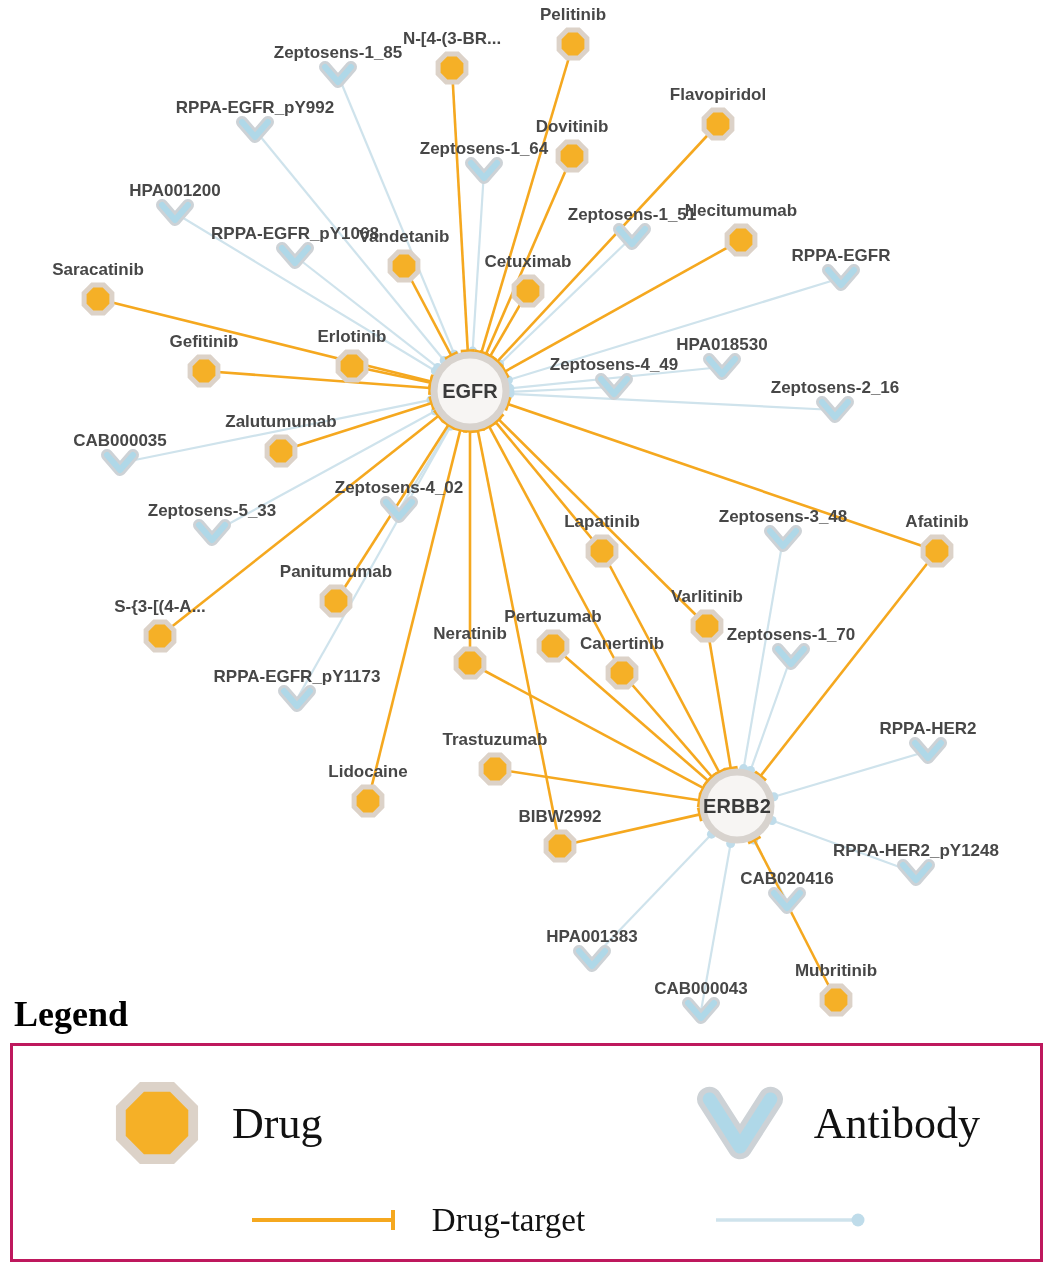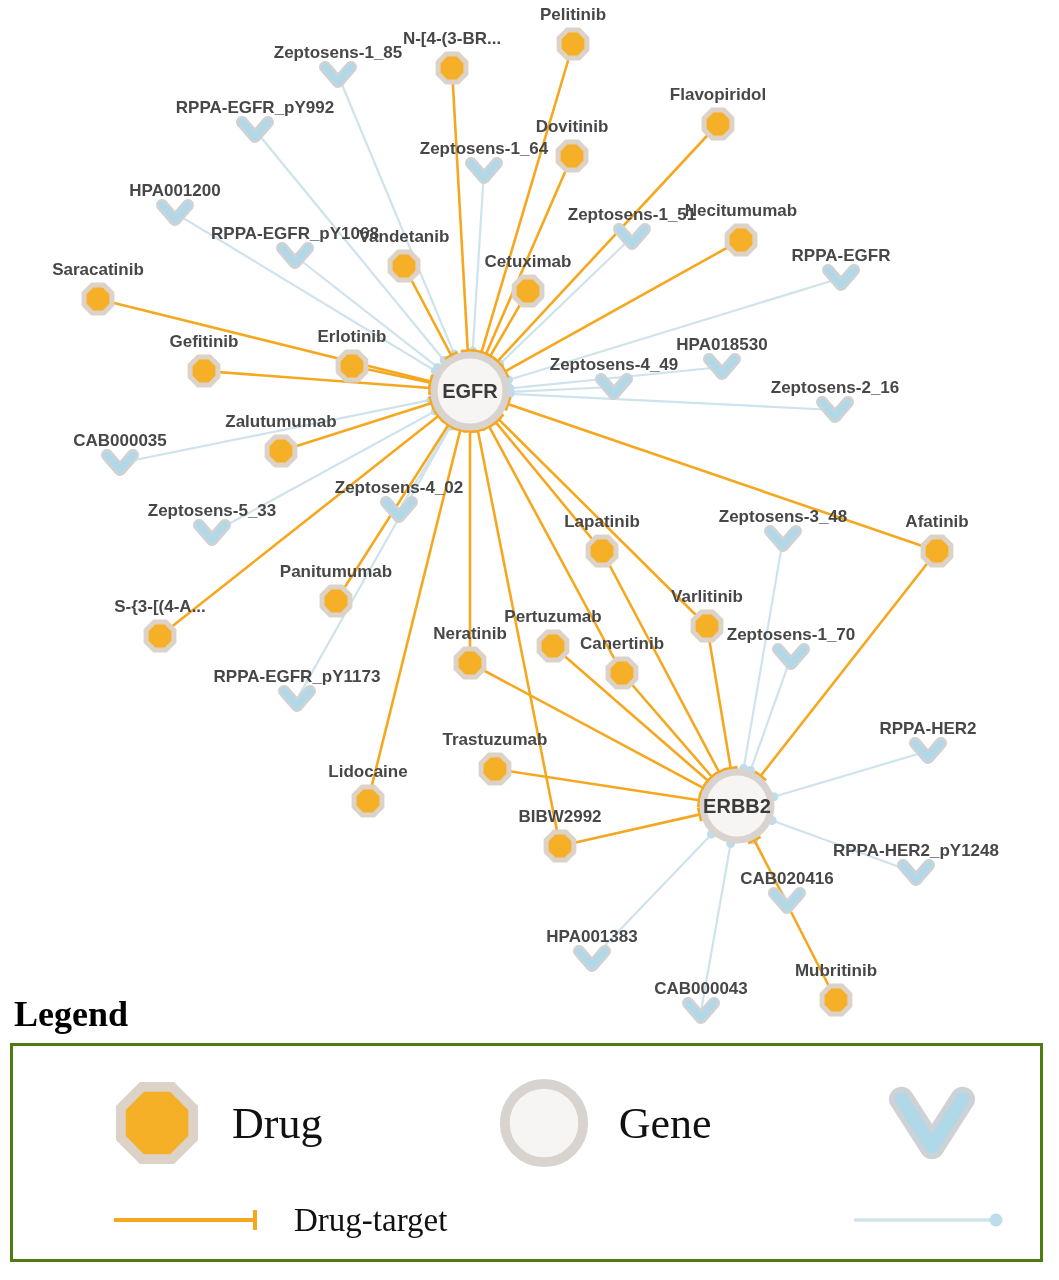--- a/index.html
+++ b/index.html
@@ -4,24 +4,24 @@
 <style>
   html,body{margin:0;padding:0;background:#ffffff;}
   .stage{position:relative;width:1059px;height:1280px;background:#ffffff;overflow:hidden;
          font-family:"Liberation Sans",sans-serif;}
   #graph-svg{position:absolute;left:0;top:0;}
   .node-label{font-family:"Liberation Sans",sans-serif;font-size:17px;font-weight:700;fill:#474747;}
   .gene-label{font-family:"Liberation Sans",sans-serif;font-size:20px;font-weight:700;fill:#3a3a3a;}
   #legend-heading{position:absolute;left:14px;top:993px;
         font-family:Liberation Serif, serif;font-size:36px;font-weight:700;color:#000;}
   #legend-box{position:absolute;left:10px;top:1043px;width:1033px;height:219px;
-        border:3px solid #4d7c0f;background:#ffffff;box-sizing:border-box;}
+        border:3px solid #be185d;background:#ffffff;box-sizing:border-box;}
   .legend-row{display:flex;align-items:center;}
   .row1{margin-top:22px;padding:0 60px 0 95px;justify-content:space-between;height:110px;}
-  .row2{margin-top:14px;padding:0 32px 0 95px;height:56px;justify-content:space-between;}
+  .row2{margin-top:14px;padding:0 32px 0 95px;height:56px;justify-content:center;}
   .legend-item{display:flex;align-items:center;gap:26px;}
   .legend-text{font-family:"Liberation Serif",serif;font-size:44px;color:#111;white-space:nowrap;}
   .legend-text-sm{font-family:"Liberation Serif",serif;font-size:33px;color:#111;white-space:nowrap;}
   .row2 .legend-item + .legend-item{margin-left:125px;}
 </style>
 </head>
 <body>
 
 <div class="stage">
 
@@ -245,30 +245,25 @@
 
   <div id="legend-box">
     <div class="legend-row row1">
       <div class="legend-item">
         <svg width="98" height="98" viewBox="0 0 100 100">
           <polygon points="86.9,65.3 65.3,86.9 34.7,86.9 13.1,65.3 13.1,34.7 34.7,13.1 65.3,13.1 86.9,34.7" fill="#F5B027" stroke="#DCD2C8" stroke-width="10"></polygon>
         </svg>
         <span class="legend-text">Drug</span>
       </div>
       <div class="legend-item">
-        <svg width="98" height="98" viewBox="0 0 100 100">
-          <circle cx="50" cy="50" r="40" fill="#F7F5F3" stroke="#D8D3CE" stroke-width="10"></circle>
-        </svg>
-        <span class="legend-text">Gene</span>
-      </div>
-      <div class="legend-item">
         <svg width="96" height="86" viewBox="0 0 100 90">
           <path d="M 18 20 L 50 70 L 82 20" fill="none" stroke="#CDD2D6" stroke-width="26" stroke-linecap="round" stroke-linejoin="round"></path>
           <path d="M 18 20 L 50 70 L 82 20" fill="none" stroke="#AFD8E8" stroke-width="14" stroke-linecap="round" stroke-linejoin="round"></path>
         </svg>
+        <span class="legend-text">Antibody</span>
       </div>
     </div>
     <div class="legend-row row2">
       <div class="legend-item">
         <svg width="160" height="28">
           <line x1="6" y1="14" x2="147" y2="14" stroke="#F5A81F" stroke-width="4"></line>
           <line x1="147" y1="4" x2="147" y2="24" stroke="#F5A81F" stroke-width="4"></line>
         </svg>
         <span class="legend-text-sm">Drug-target</span>
       </div>

